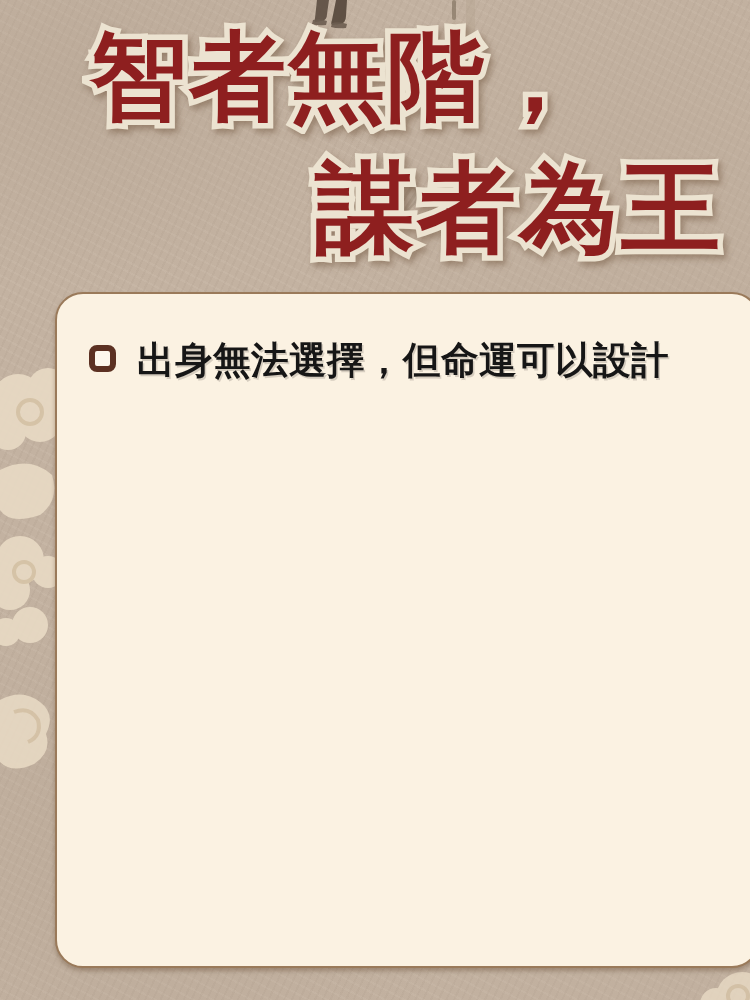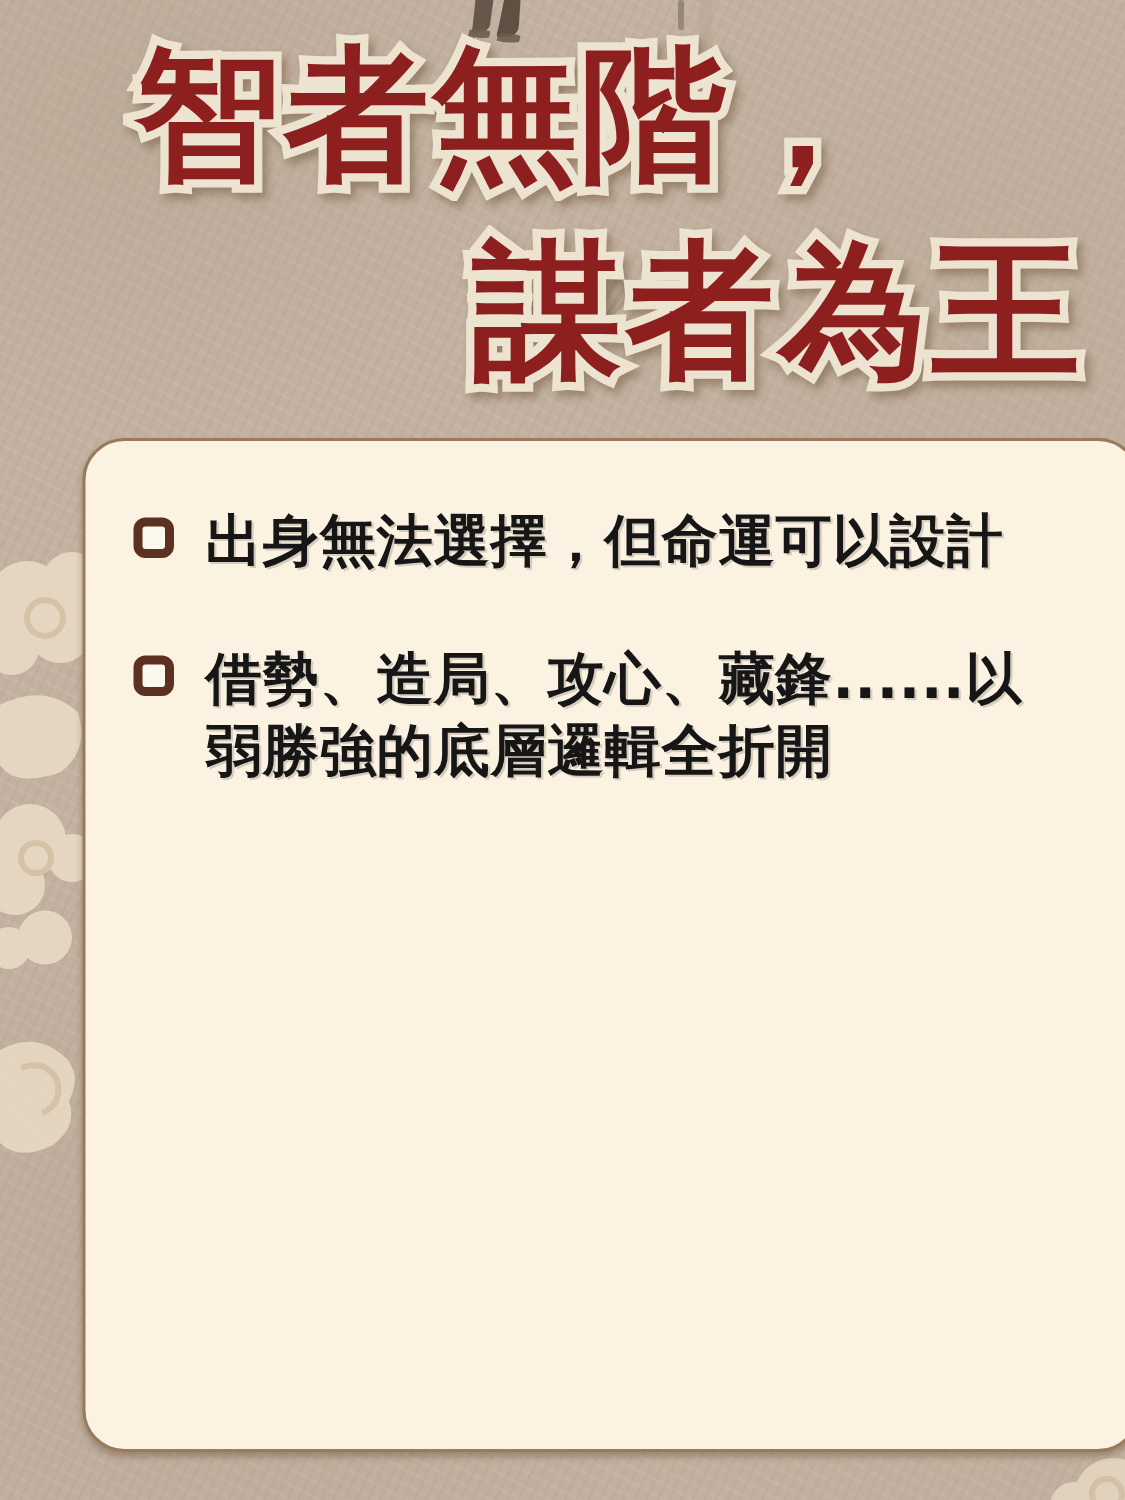--- a/index.html
+++ b/index.html
@@ -131,20 +131,15 @@
 
 <div class="card">
 
   <div class="row">
     <span class="checkbox"></span>
     <span class="itext">出身無法選擇，但命運可以設計</span>
   </div>
 
 
 
-  <div class="row">
-    <span class="checkbox"></span>
-    <span class="itext">借勢、造局、攻心、藏鋒......以
-弱勝強的底層邏輯全折開</span>
-  </div>
 
 
 </div>
 
 </body></html>

